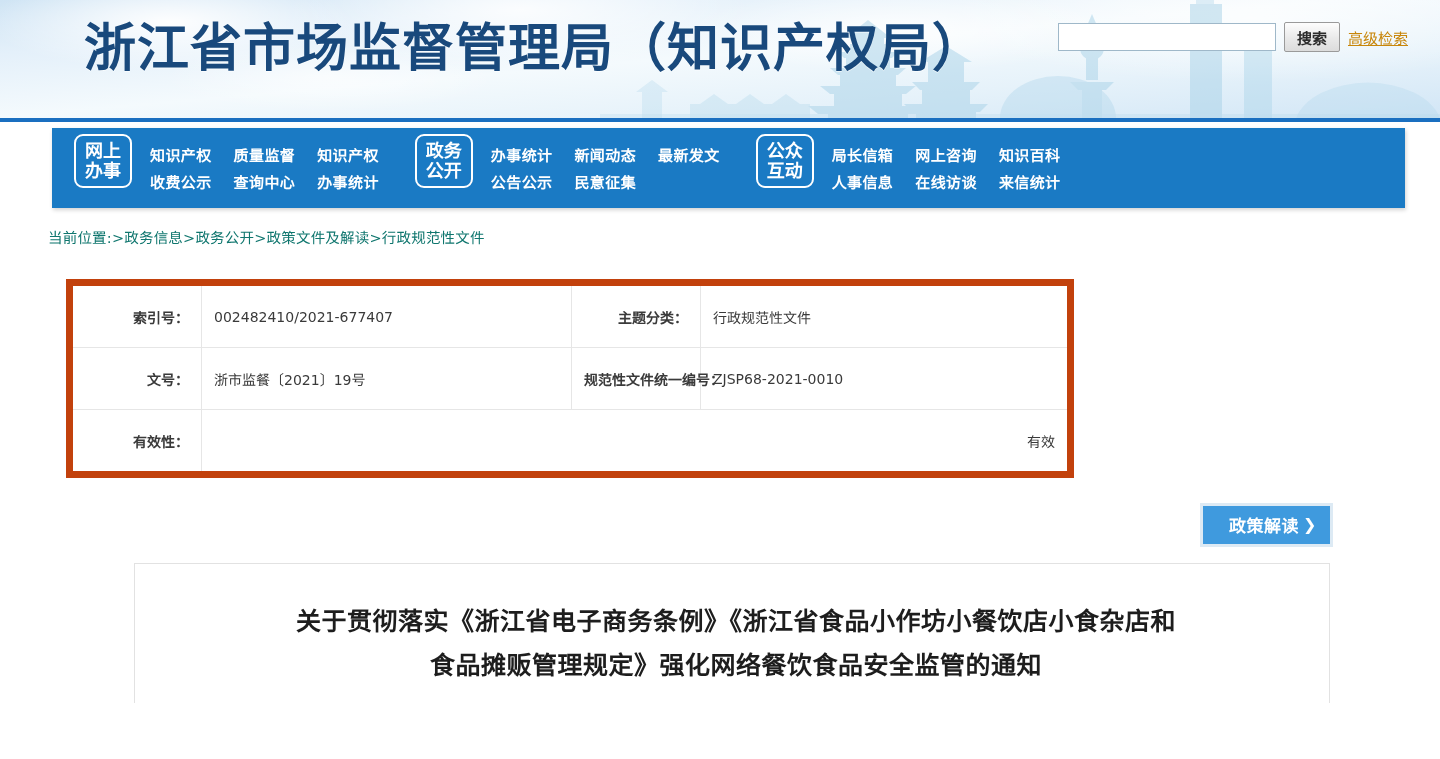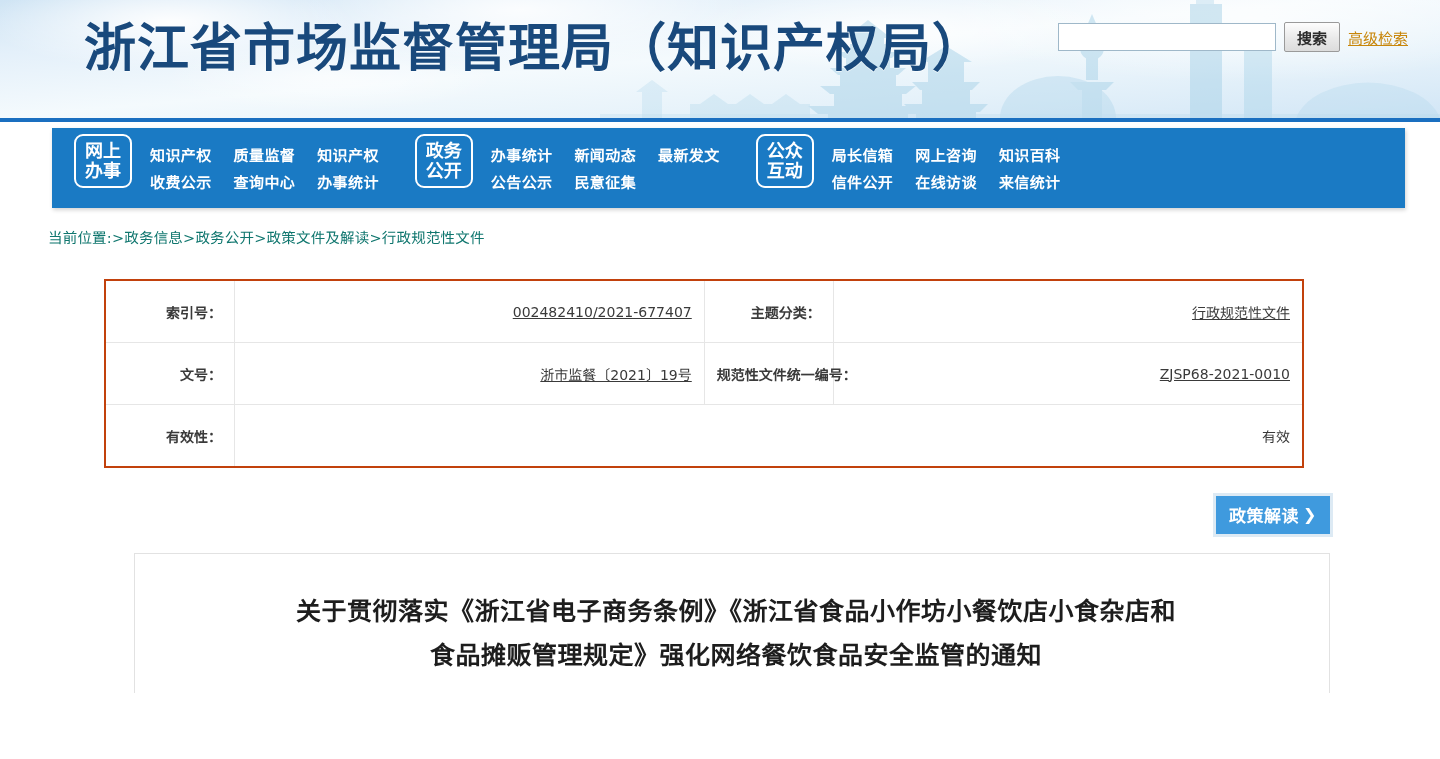--- a/index.html
+++ b/index.html
@@ -166,66 +166,65 @@
   .breadcrumb {
     margin: 8px 5px 0 48px;
     font-size: 14.5px;
     color: #0f766e;
     font-family: "DejaVu Sans", sans-serif;
     letter-spacing: 0.2px;
   }
 
   
   .meta-table {
-    width: 1200px;
-    margin: 32px 0 0 104px;
+    width: 1008px;
+    margin: 32px 0 0 66px;
     border-collapse: collapse;
     table-layout: fixed;
-    border: 2px solid #c2410c;
+    border: 7px solid #c2410c;
   }
   .meta-table td {
     border: 1px solid #e6e6e6;
     height: 61px;
     font-family: "DejaVu Sans", sans-serif;
     font-size: 14px;
     color: #3a3a3a;
     padding: 0 12px;
     vertical-align: middle;
   }
   .meta-label {
     text-align: right;
     font-weight: bold;
     color: #222;
     width: 104px;
     white-space: nowrap;
   }
   .meta-value {
-    text-align: right;
+    text-align: left;
     color: #555;
-    text-decoration: underline;
   }
   .meta-value-center {
     text-align: right;
     color: #555;
   }
 
   
   .policy-row {
     width: 1196px;
     margin: 28px 0 0 134px;
     display: flex;
     justify-content: flex-end;
   }
   .policy-btn {
     background: #3f9ade;
     color: #ffffff;
     font-family: "DejaVu Sans", sans-serif;
     font-size: 17px;
     font-weight: bold;
-    padding: 6px 13px 7px 13px;
+    padding: 6px 13px 7px 26px;
     border: none;
     cursor: pointer;
     display: flex;
     align-items: center;
     gap: 4px;
     letter-spacing: 0.5px;
     box-shadow: 0 0 0 3px rgba(120,170,210,0.25);
   }
   .policy-btn .chev {
     font-size: 16px;
@@ -362,21 +361,21 @@
     </div>
 
     <div class="nav-group">
       <div class="nav-badge">
         <span>公众</span>
         <span>互动</span>
       </div>
       <div class="nav-cols">
         <div class="nav-col">
           <span class="nav-link">局长信箱</span>
-          <span class="nav-link">信件公开</span>
+          <span class="nav-link">人事信息</span>
         </div>
         <div class="nav-col">
           <span class="nav-link">网上咨询</span>
           <span class="nav-link">在线访谈</span>
         </div>
         <div class="nav-col">
           <span class="nav-link">知识百科</span>
           <span class="nav-link">来信统计</span>
         </div>
       </div>

